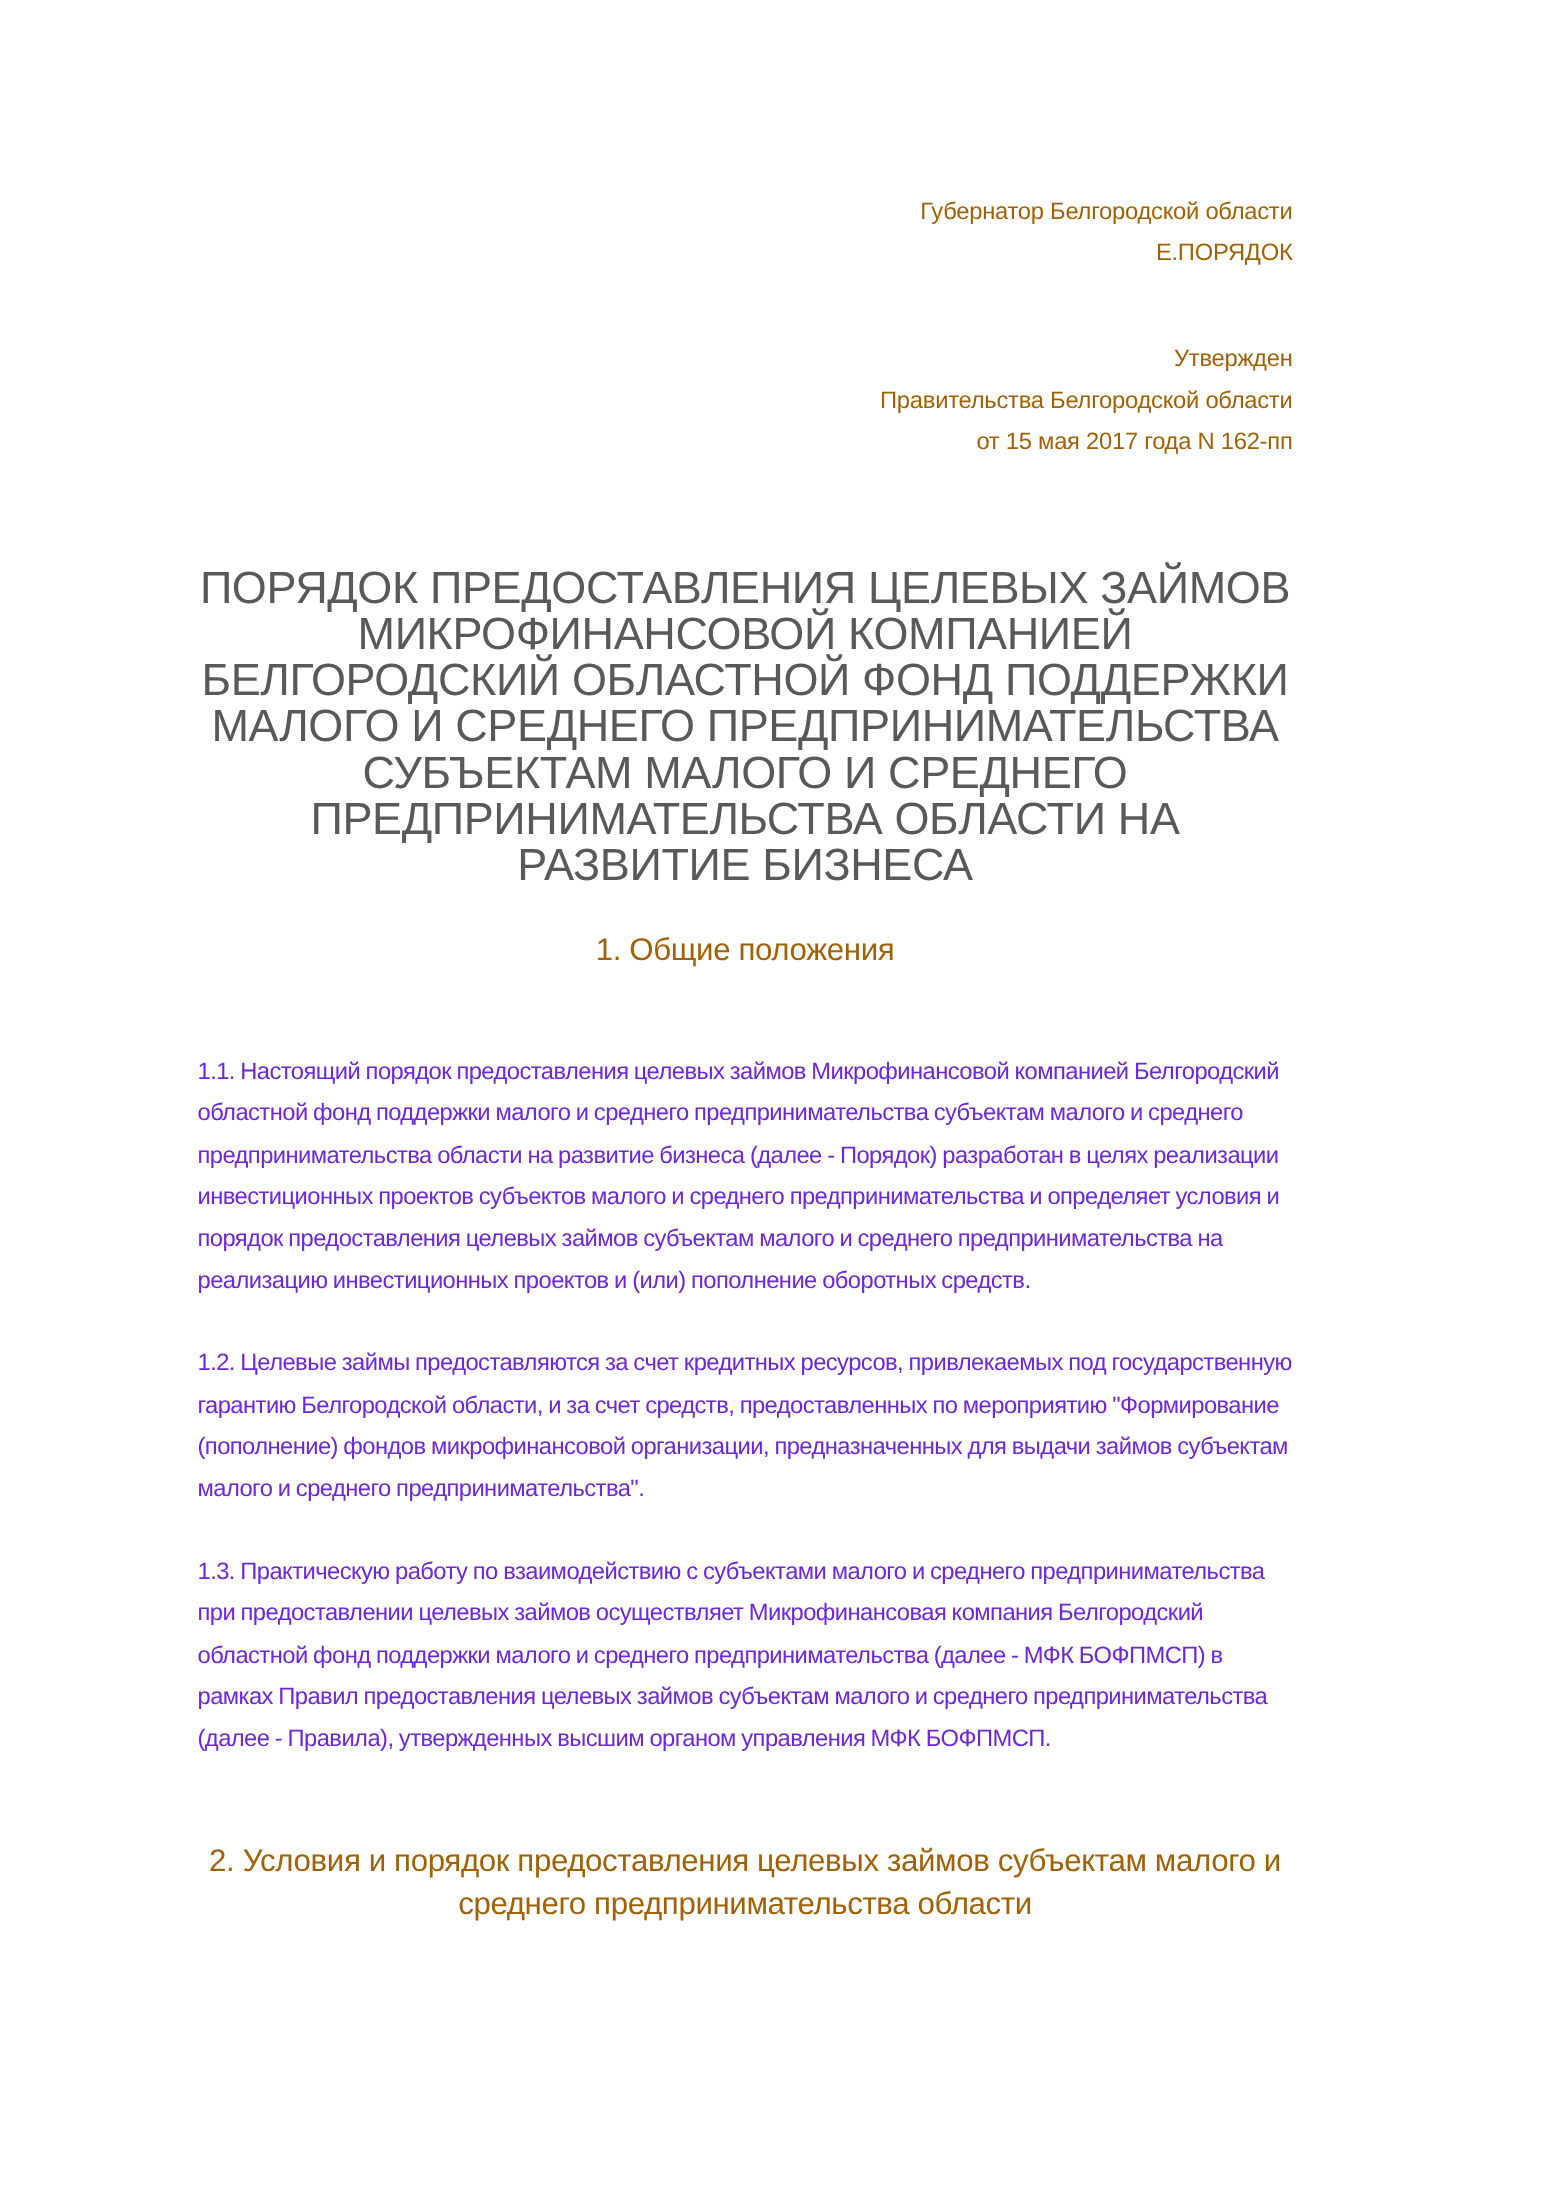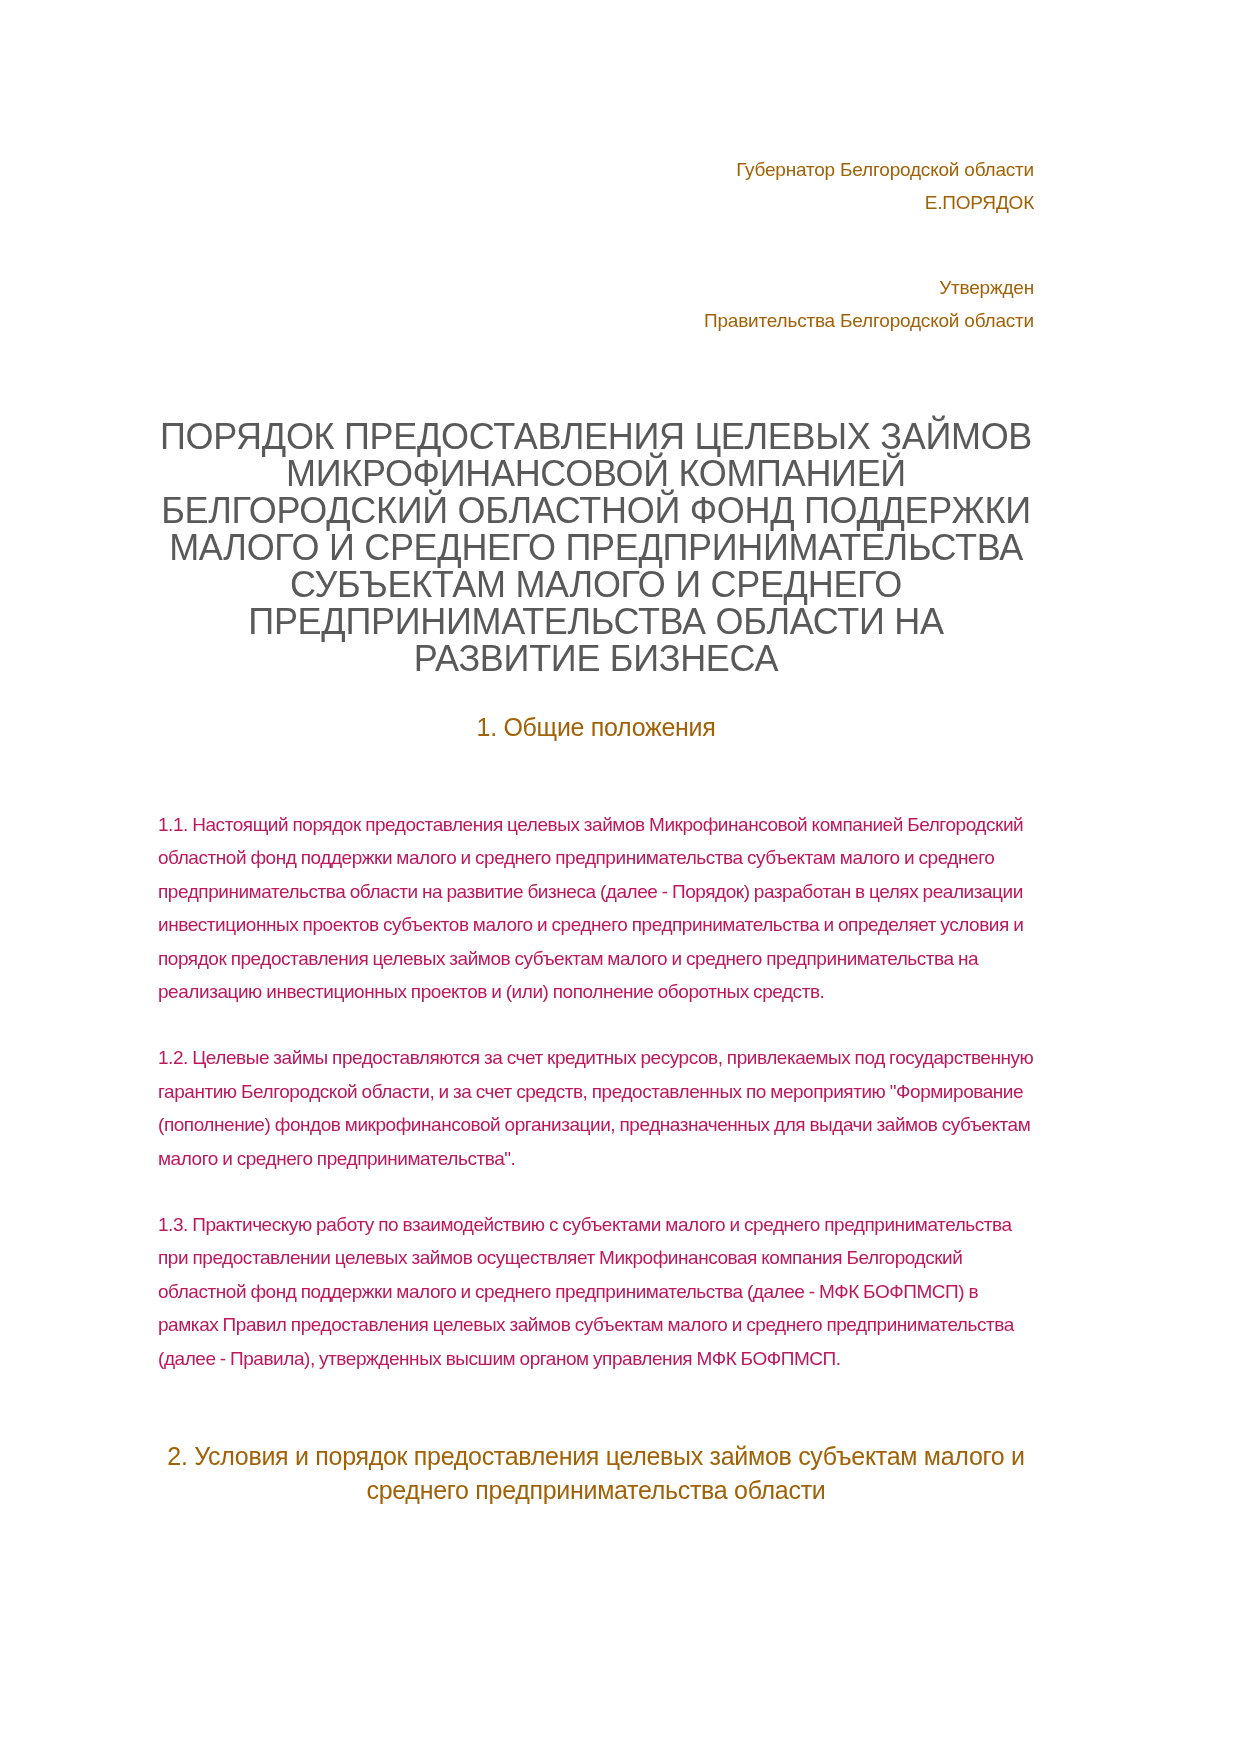--- a/index.html
+++ b/index.html
@@ -52,40 +52,41 @@
   }
   .body-text {
     margin-top: 64px;
   }
   .body-text p {
     margin: 0 0 33px 0;
     font-size: 19px;
     line-height: 33.4px;
     letter-spacing: -0.45px;
     word-spacing: -0.5px;
-    color: #be185d;
+    color: #6d28d9;
     text-align: left;
   }
   .body-text p:last-child {
     margin-bottom: 0;
   }
 </style>
 </head>
 <body>
 
 <div class="page">
 
   <div class="right-block signature">
     <div>Губернатор Белгородской области</div>
     <div>Е.ПОРЯДОК</div>
   </div>
 
   <div class="right-block approval">
     <div>Утвержден</div>
     <div>Правительства Белгородской области</div>
+    <div>от 15 мая 2017 года N 162-пп</div>
   </div>
 
   <h1 class="doc-title">ПОРЯДОК ПРЕДОСТАВЛЕНИЯ ЦЕЛЕВЫХ ЗАЙМОВ МИКРОФИНАНСОВОЙ КОМПАНИЕЙ БЕЛГОРОДСКИЙ ОБЛАСТНОЙ ФОНД ПОДДЕРЖКИ МАЛОГО И СРЕДНЕГО ПРЕДПРИНИМАТЕЛЬСТВА СУБЪЕКТАМ МАЛОГО И СРЕДНЕГО ПРЕДПРИНИМАТЕЛЬСТВА ОБЛАСТИ НА РАЗВИТИЕ БИЗНЕСА</h1>
 
   <h2 class="section-heading s1">1. Общие положения</h2>
 
   <div class="body-text">
     <p>1.1. Настоящий порядок предоставления целевых займов Микрофинансовой компанией Белгородский областной фонд поддержки малого и среднего предпринимательства субъектам малого и среднего предпринимательства области на развитие бизнеса (далее - Порядок) разработан в целях реализации инвестиционных проектов субъектов малого и среднего предпринимательства и определяет условия и порядок предоставления целевых займов субъектам малого и среднего предпринимательства на реализацию инвестиционных проектов и (или) пополнение оборотных средств.</p>
     <p>1.2. Целевые займы предоставляются за счет кредитных ресурсов, привлекаемых под государственную гарантию Белгородской области, и за счет средств, предоставленных по мероприятию "Формирование (пополнение) фондов микрофинансовой организации, предназначенных для выдачи займов субъектам малого и среднего предпринимательства".</p>
     <p>1.3. Практическую работу по взаимодействию с субъектами малого и среднего предпринимательства при предоставлении целевых займов осуществляет Микрофинансовая компания Белгородский областной фонд поддержки малого и среднего предпринимательства (далее - МФК БОФПМСП) в рамках Правил предоставления целевых займов субъектам малого и среднего предпринимательства (далее - Правила), утвержденных высшим органом управления МФК БОФПМСП.</p>

